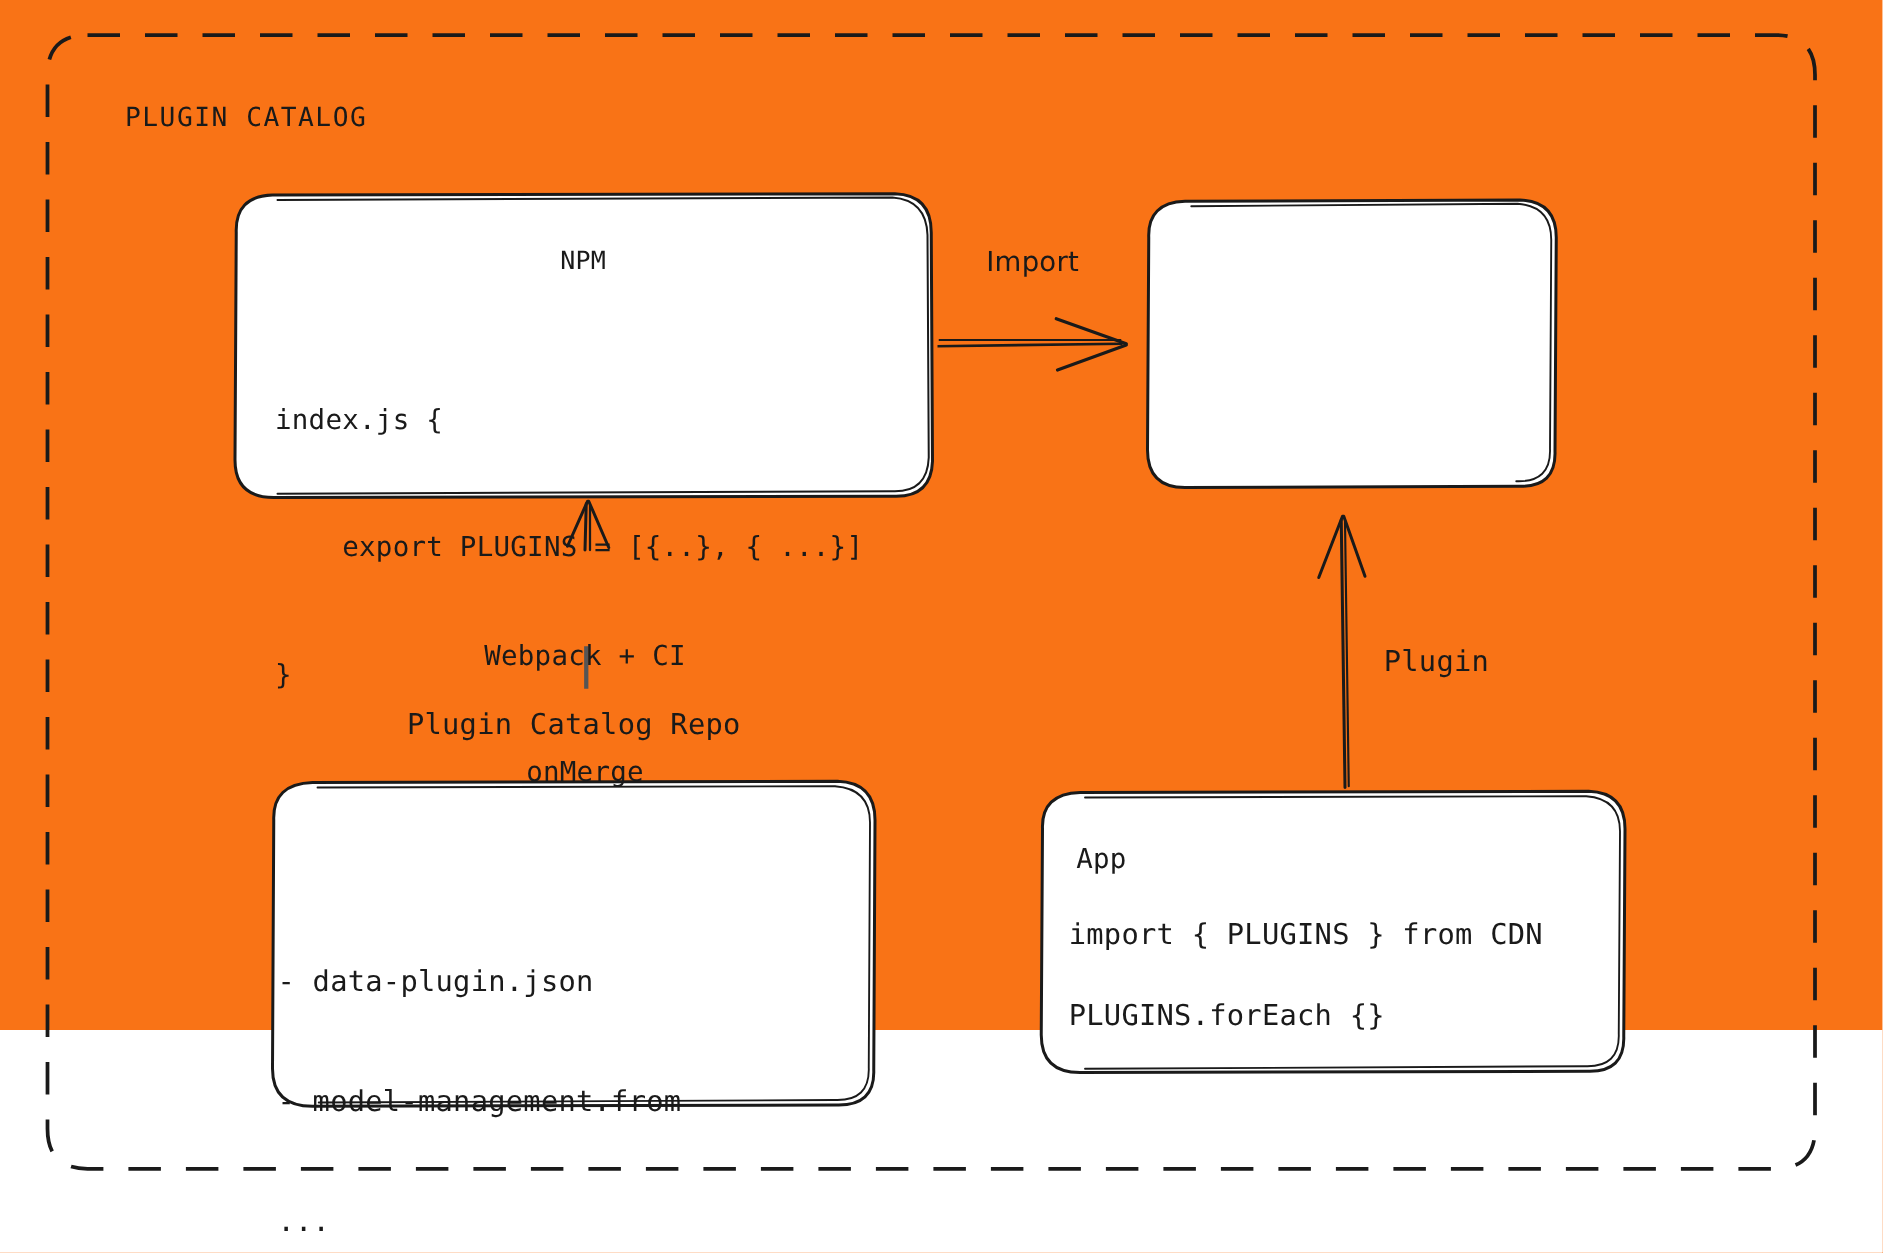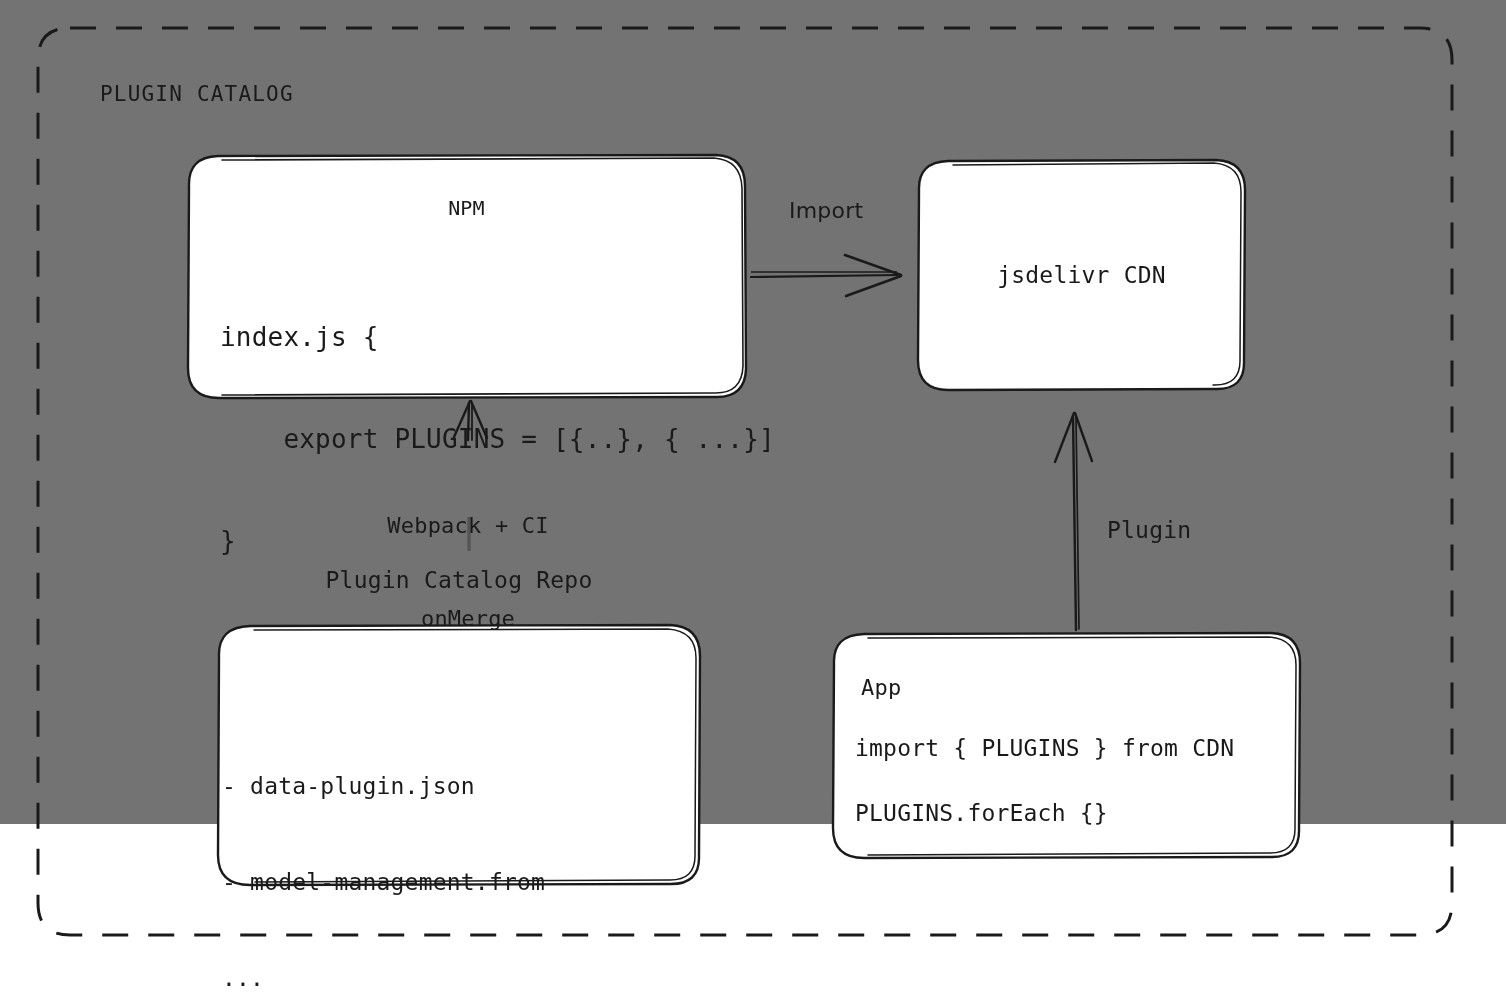--- a/index.html
+++ b/index.html
@@ -12,21 +12,21 @@
     width: 1506px;
     height: 1002px;
     overflow: hidden;
     font-family: "DejaVu Sans Mono", "Liberation Mono", monospace;
     color: #1a1a1a;
   }
   #canvas {
     position: relative;
     width: 1506px;
     height: 824px;
-    background: #737373;
+    background: #f97316;
   }
   svg.layer {
     position: absolute;
     left: 0;
     top: 0;
     width: 1506px;
     height: 1002px;
     pointer-events: none;
   }
   .txt {
@@ -49,21 +49,21 @@
   #npm-title {
     left: 188px;
     top: 196px;
     width: 557px;
     text-align: center;
     font-size: 20px;
   }
   #npm-code {
     left: 220px;
     top: 252px;
-    font-size: 26px;
+    font-size: 22px;
     line-height: 34px;
   }
 
   
   #cdn-title {
     left: 918px;
     top: 262px;
     width: 327px;
     text-align: center;
     font-size: 23px;
@@ -193,21 +193,20 @@
   <div class="txt" id="group-title">PLUGIN CATALOG</div>
 
   <div class="txt" id="npm-title">NPM</div>
 
   <div class="txt" id="npm-code">
     <div>index.js {</div>
     <div>    export PLUGINS = [{..}, { ...}]</div>
     <div>}</div>
   </div>
 
-  <div class="txt" id="cdn-title">jsdelivr CDN</div>
 
   <div class="txt" id="cache-label">Import</div>
 
   <div class="txt" id="repo-label">Plugin Catalog Repo</div>
 
   <div class="txt" id="webpack-labels">
     <div>Webpack + CI</div>
     <div>onMerge</div>
   </div>
 

